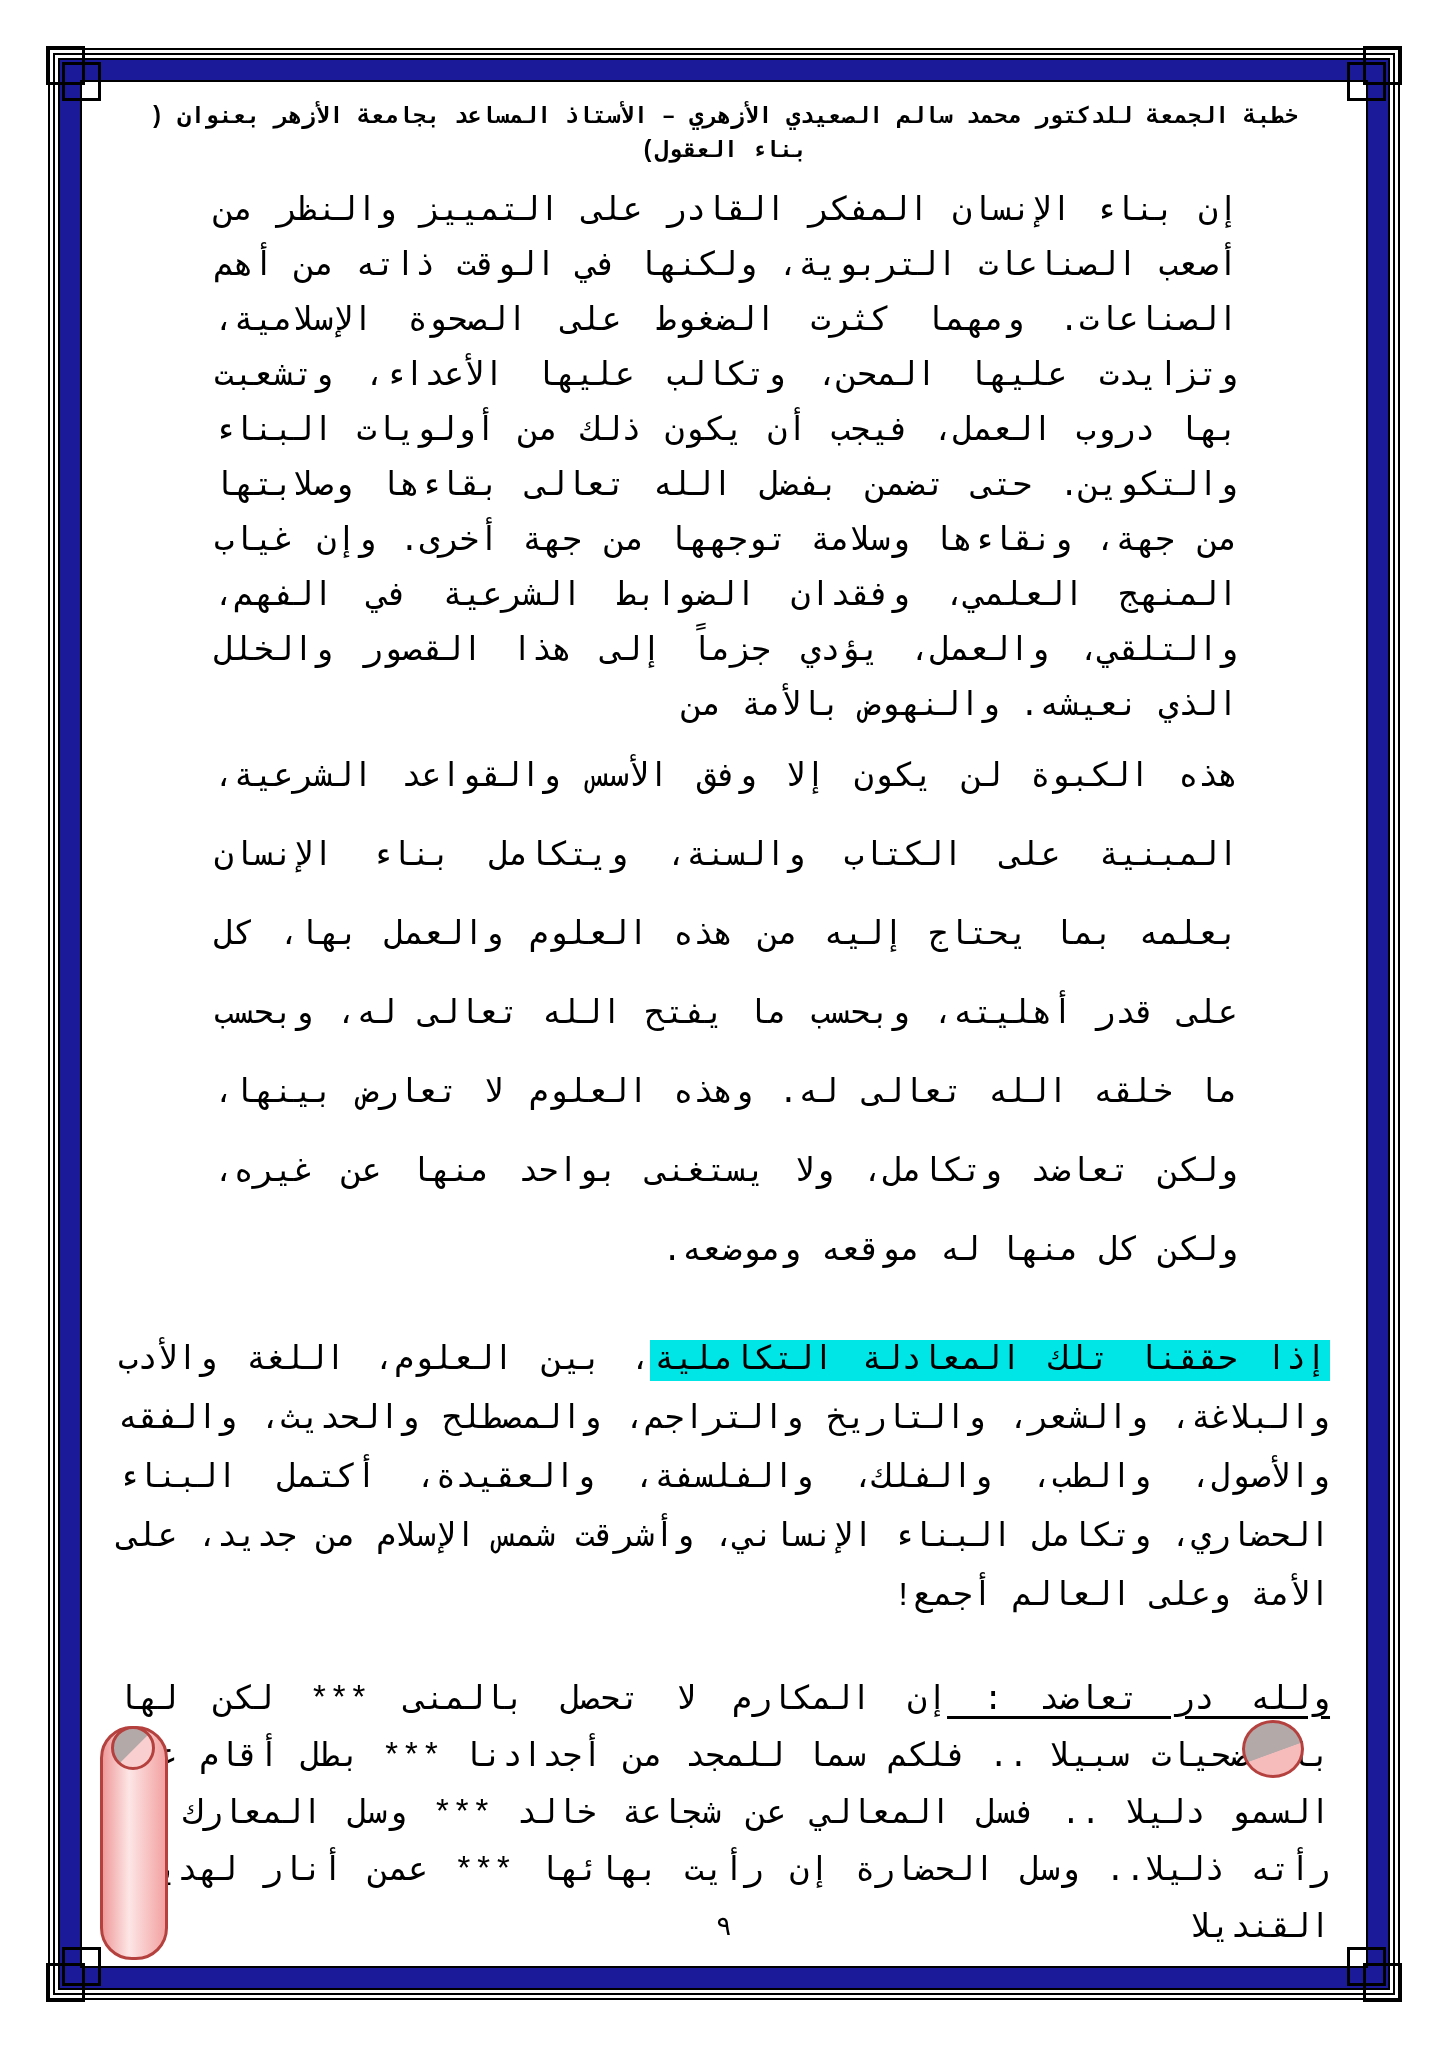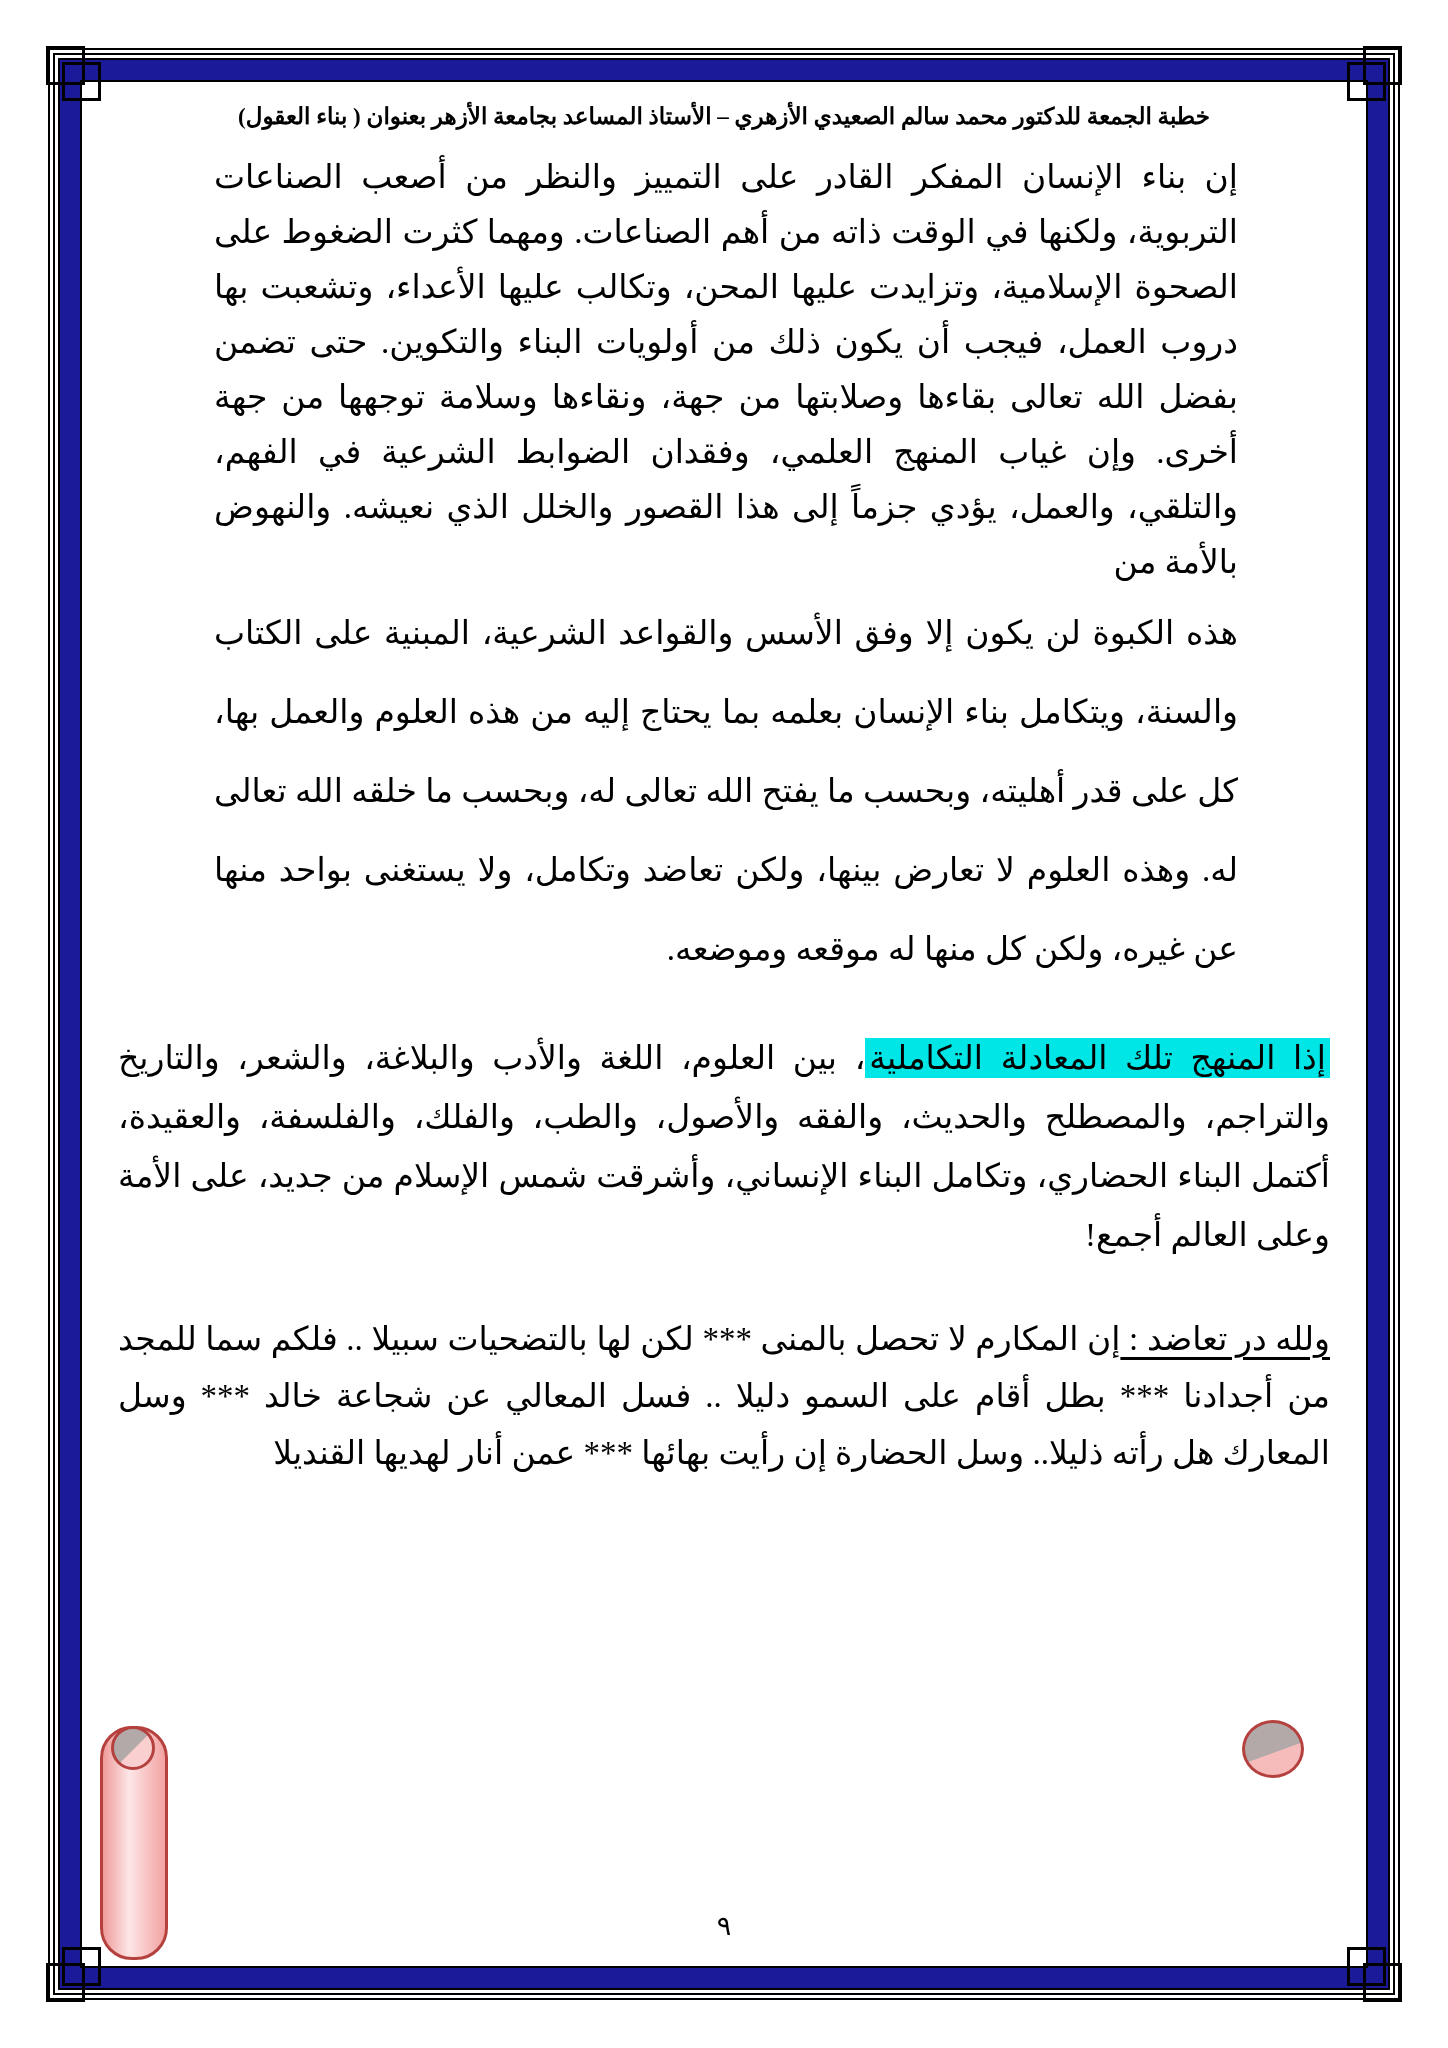--- a/index.html
+++ b/index.html
@@ -1,18 +1,18 @@
 <!DOCTYPE html>
 <html lang="ar"><head>
 <meta charset="utf-8">
 <style>
   html,body{margin:0;padding:0;background:#fff;}
   .page{
     position:relative;width:1448px;height:2048px;background:#ffffff;
-    font-family:Liberation Serif, serif;color:#000;overflow:hidden;
+    font-family:Liberation Mono, monospace;color:#000;overflow:hidden;
   }
   
   .frame-outer{position:absolute;inset:48px;border:7px double #000;pointer-events:none;}
   .frame-band{position:absolute;inset:60px;border:20px solid #1b1b9a;pointer-events:none;}
   .frame-band::before{content:"";position:absolute;inset:-22px;border:2px solid #000;}
   .frame-band::after{content:"";position:absolute;inset:0;border:2px solid #000;}
   .corner{position:absolute;width:72px;height:72px;z-index:3;pointer-events:none;}
   .corner .sq{position:absolute;width:33px;height:33px;border:3px solid #000;background:transparent;}
   .corner .sq.a{left:0;top:0;}
   .corner .sq.b{left:16px;top:16px;}
@@ -77,21 +77,21 @@
     </div>
   <div class="corner br">
       <div class="sq a"></div>
       <div class="sq b"></div>
     </div>
 
   <div class="content">
     <div class="hdr">خطبة الجمعة للدكتور محمد سالم الصعيدي الأزهري – الأستاذ المساعد بجامعة الأزهر بعنوان ( بناء العقول)</div>
     <p class="p1">إن بناء الإنسان المفكر القادر على التمييز والنظر من أصعب الصناعات التربوية، ولكنها في الوقت ذاته من أهم الصناعات. ومهما كثرت الضغوط على الصحوة الإسلامية، وتزايدت عليها المحن، وتكالب عليها الأعداء، وتشعبت بها دروب العمل، فيجب أن يكون ذلك من أولويات البناء والتكوين. حتى تضمن بفضل الله تعالى بقاءها وصلابتها من جهة، ونقاءها وسلامة توجهها من جهة أخرى. وإن غياب المنهج العلمي، وفقدان الضوابط الشرعية في الفهم، والتلقي، والعمل، يؤدي جزماً إلى هذا القصور والخلل الذي نعيشه. والنهوض بالأمة من</p>
     <p class="p2">هذه الكبوة لن يكون إلا وفق الأسس والقواعد الشرعية، المبنية على الكتاب والسنة، ويتكامل بناء الإنسان بعلمه بما يحتاج إليه من هذه العلوم والعمل بها، كل على قدر أهليته، وبحسب ما يفتح الله تعالى له، وبحسب ما خلقه الله تعالى له. وهذه العلوم لا تعارض بينها، ولكن تعاضد وتكامل، ولا يستغنى بواحد منها عن غيره، ولكن كل منها له موقعه وموضعه.</p>
-    <p class="p3"><span class="hl">إذا المنهج تلك المعادلة التكاملية</span><span>، بين العلوم، اللغة والأدب والبلاغة، والشعر، والتاريخ والتراجم، والمصطلح والحديث، والفقه والأصول، والطب، والفلك، والفلسفة، والعقيدة، أكتمل البناء الحضاري، وتكامل البناء الإنساني، وأشرقت شمس الإسلام من جديد، على الأمة وعلى العالم أجمع!</span></p>
+    <p class="p3"><span class="hl">إذا حققنا تلك المعادلة التكاملية</span><span>، بين العلوم، اللغة والأدب والبلاغة، والشعر، والتاريخ والتراجم، والمصطلح والحديث، والفقه والأصول، والطب، والفلك، والفلسفة، والعقيدة، أكتمل البناء الحضاري، وتكامل البناء الإنساني، وأشرقت شمس الإسلام من جديد، على الأمة وعلى العالم أجمع!</span></p>
     <p class="p4"><span class="ul">ولله در تعاضد : </span><span>إن المكارم لا تحصل بالمنى *** لكن لها بالتضحيات سبيلا .. فلكم سما للمجد من أجدادنا *** بطل أقام على السمو دليلا .. فسل المعالي عن شجاعة خالد *** وسل المعارك هل رأته ذليلا.. وسل الحضارة إن رأيت بهائها *** عمن أنار لهديها القنديلا</span></p>
   </div>
 
   <div class="banner">
     <div class="scroll-curl-tr"></div>
     <div class="scroll-roll">
       <div class="roll-curl"></div>
     </div>
   </div>
 

